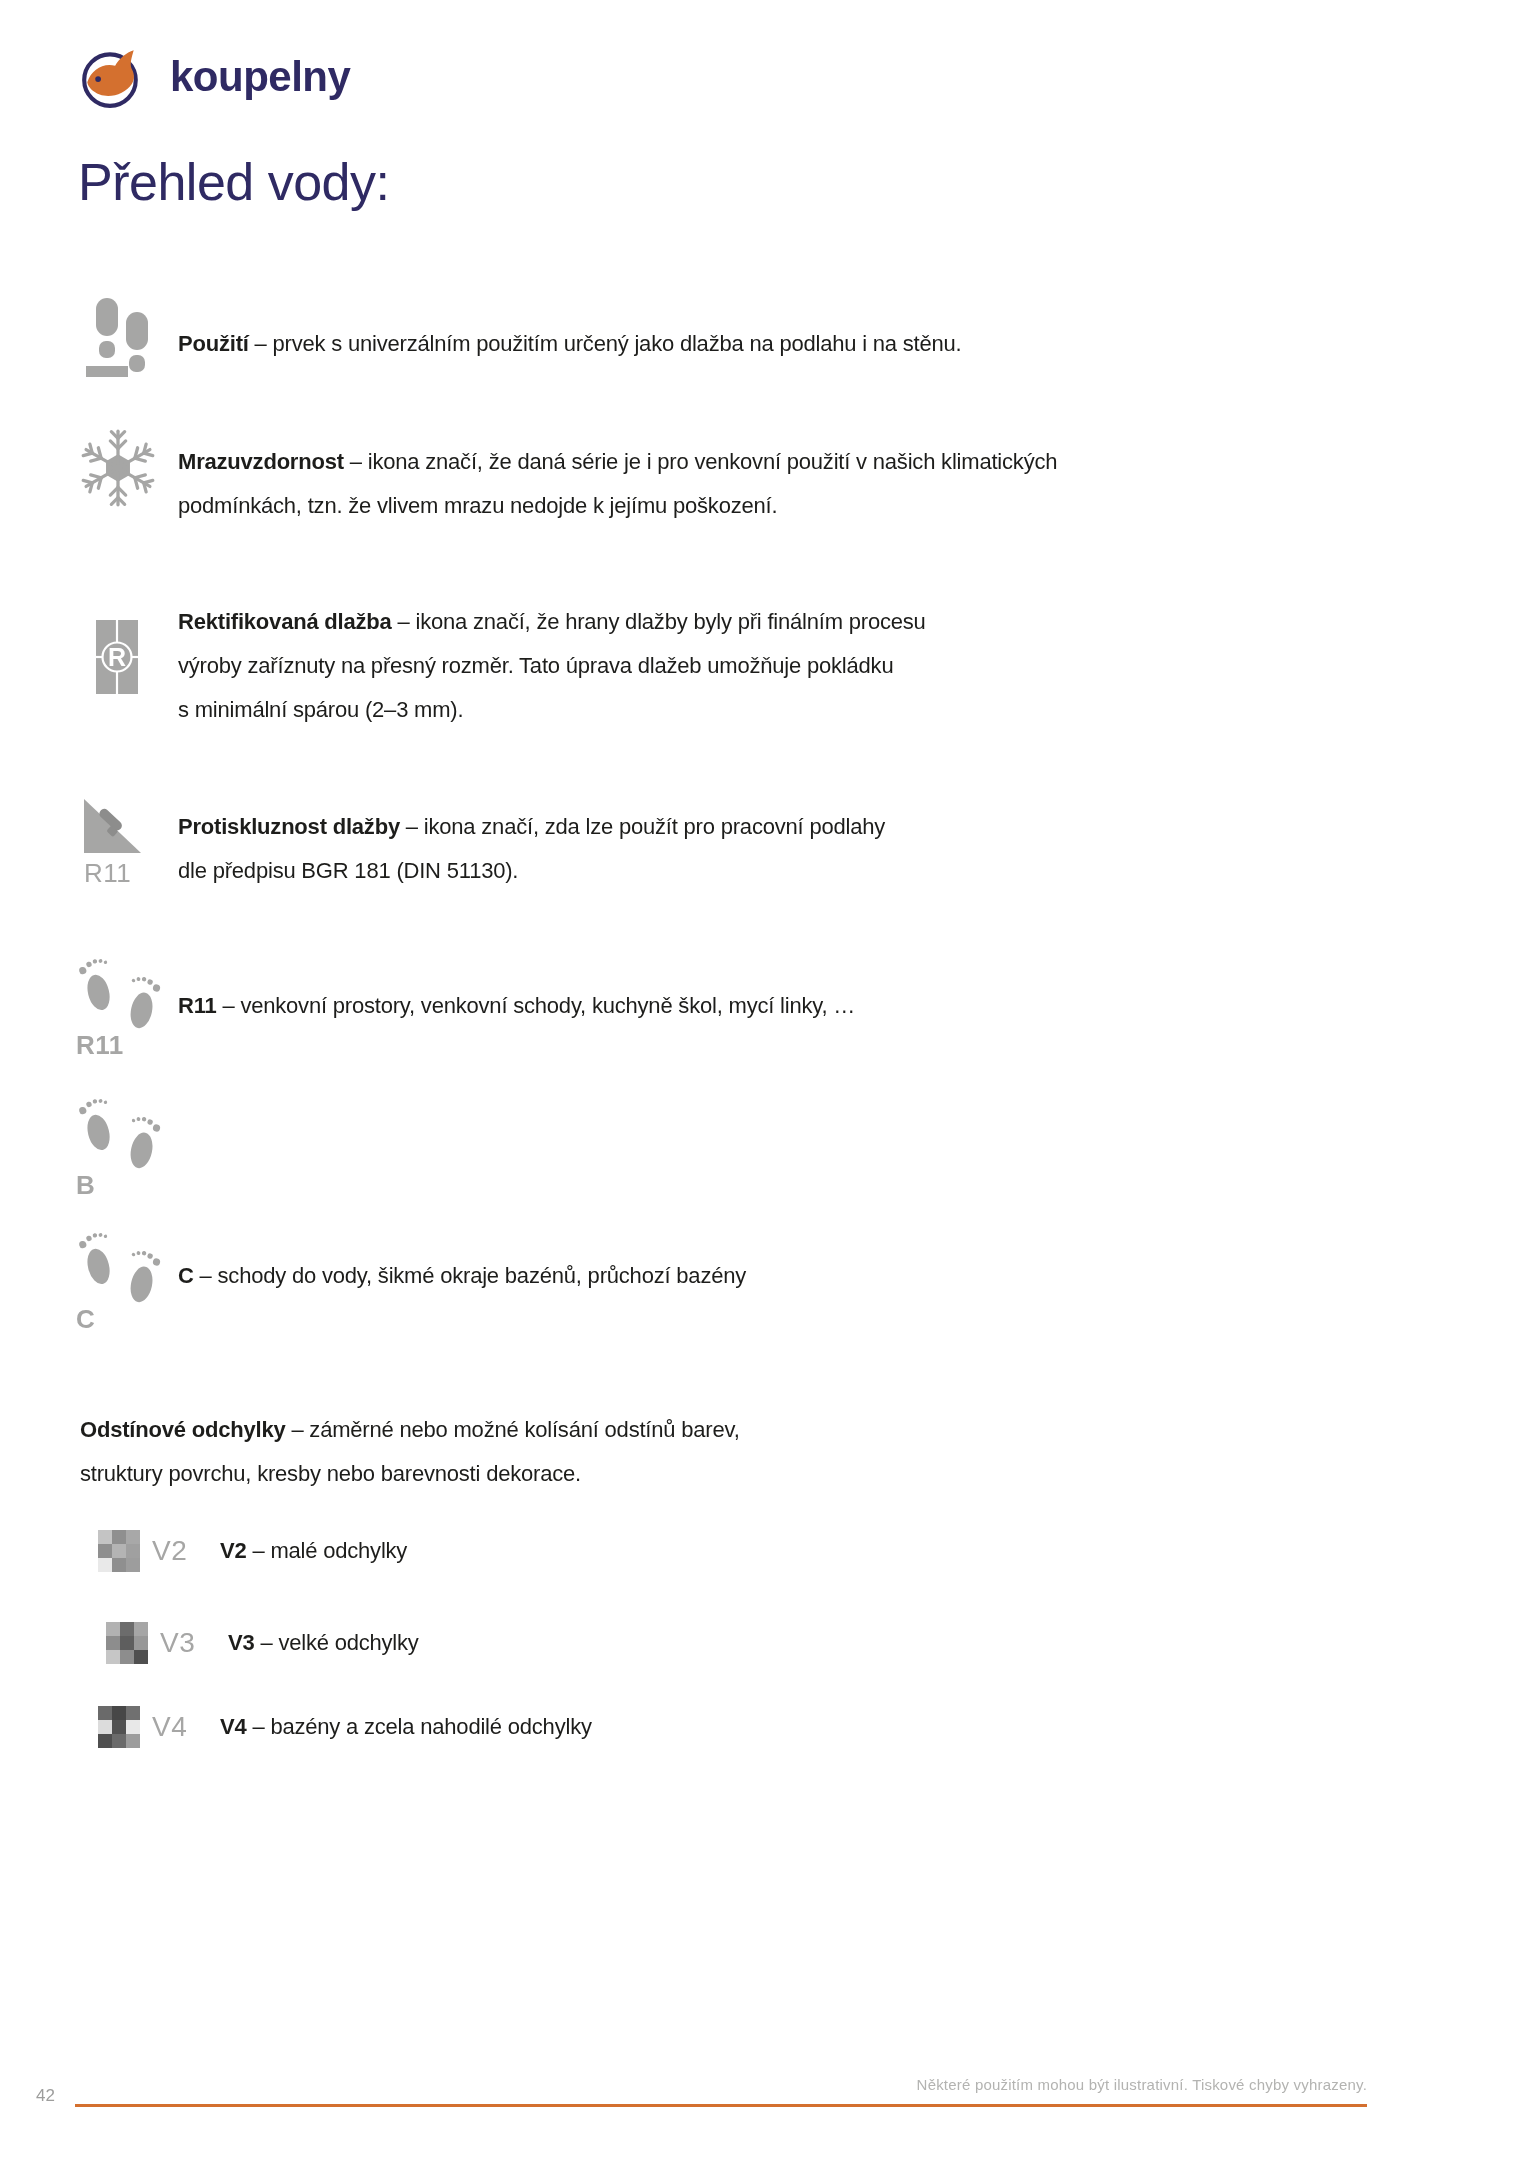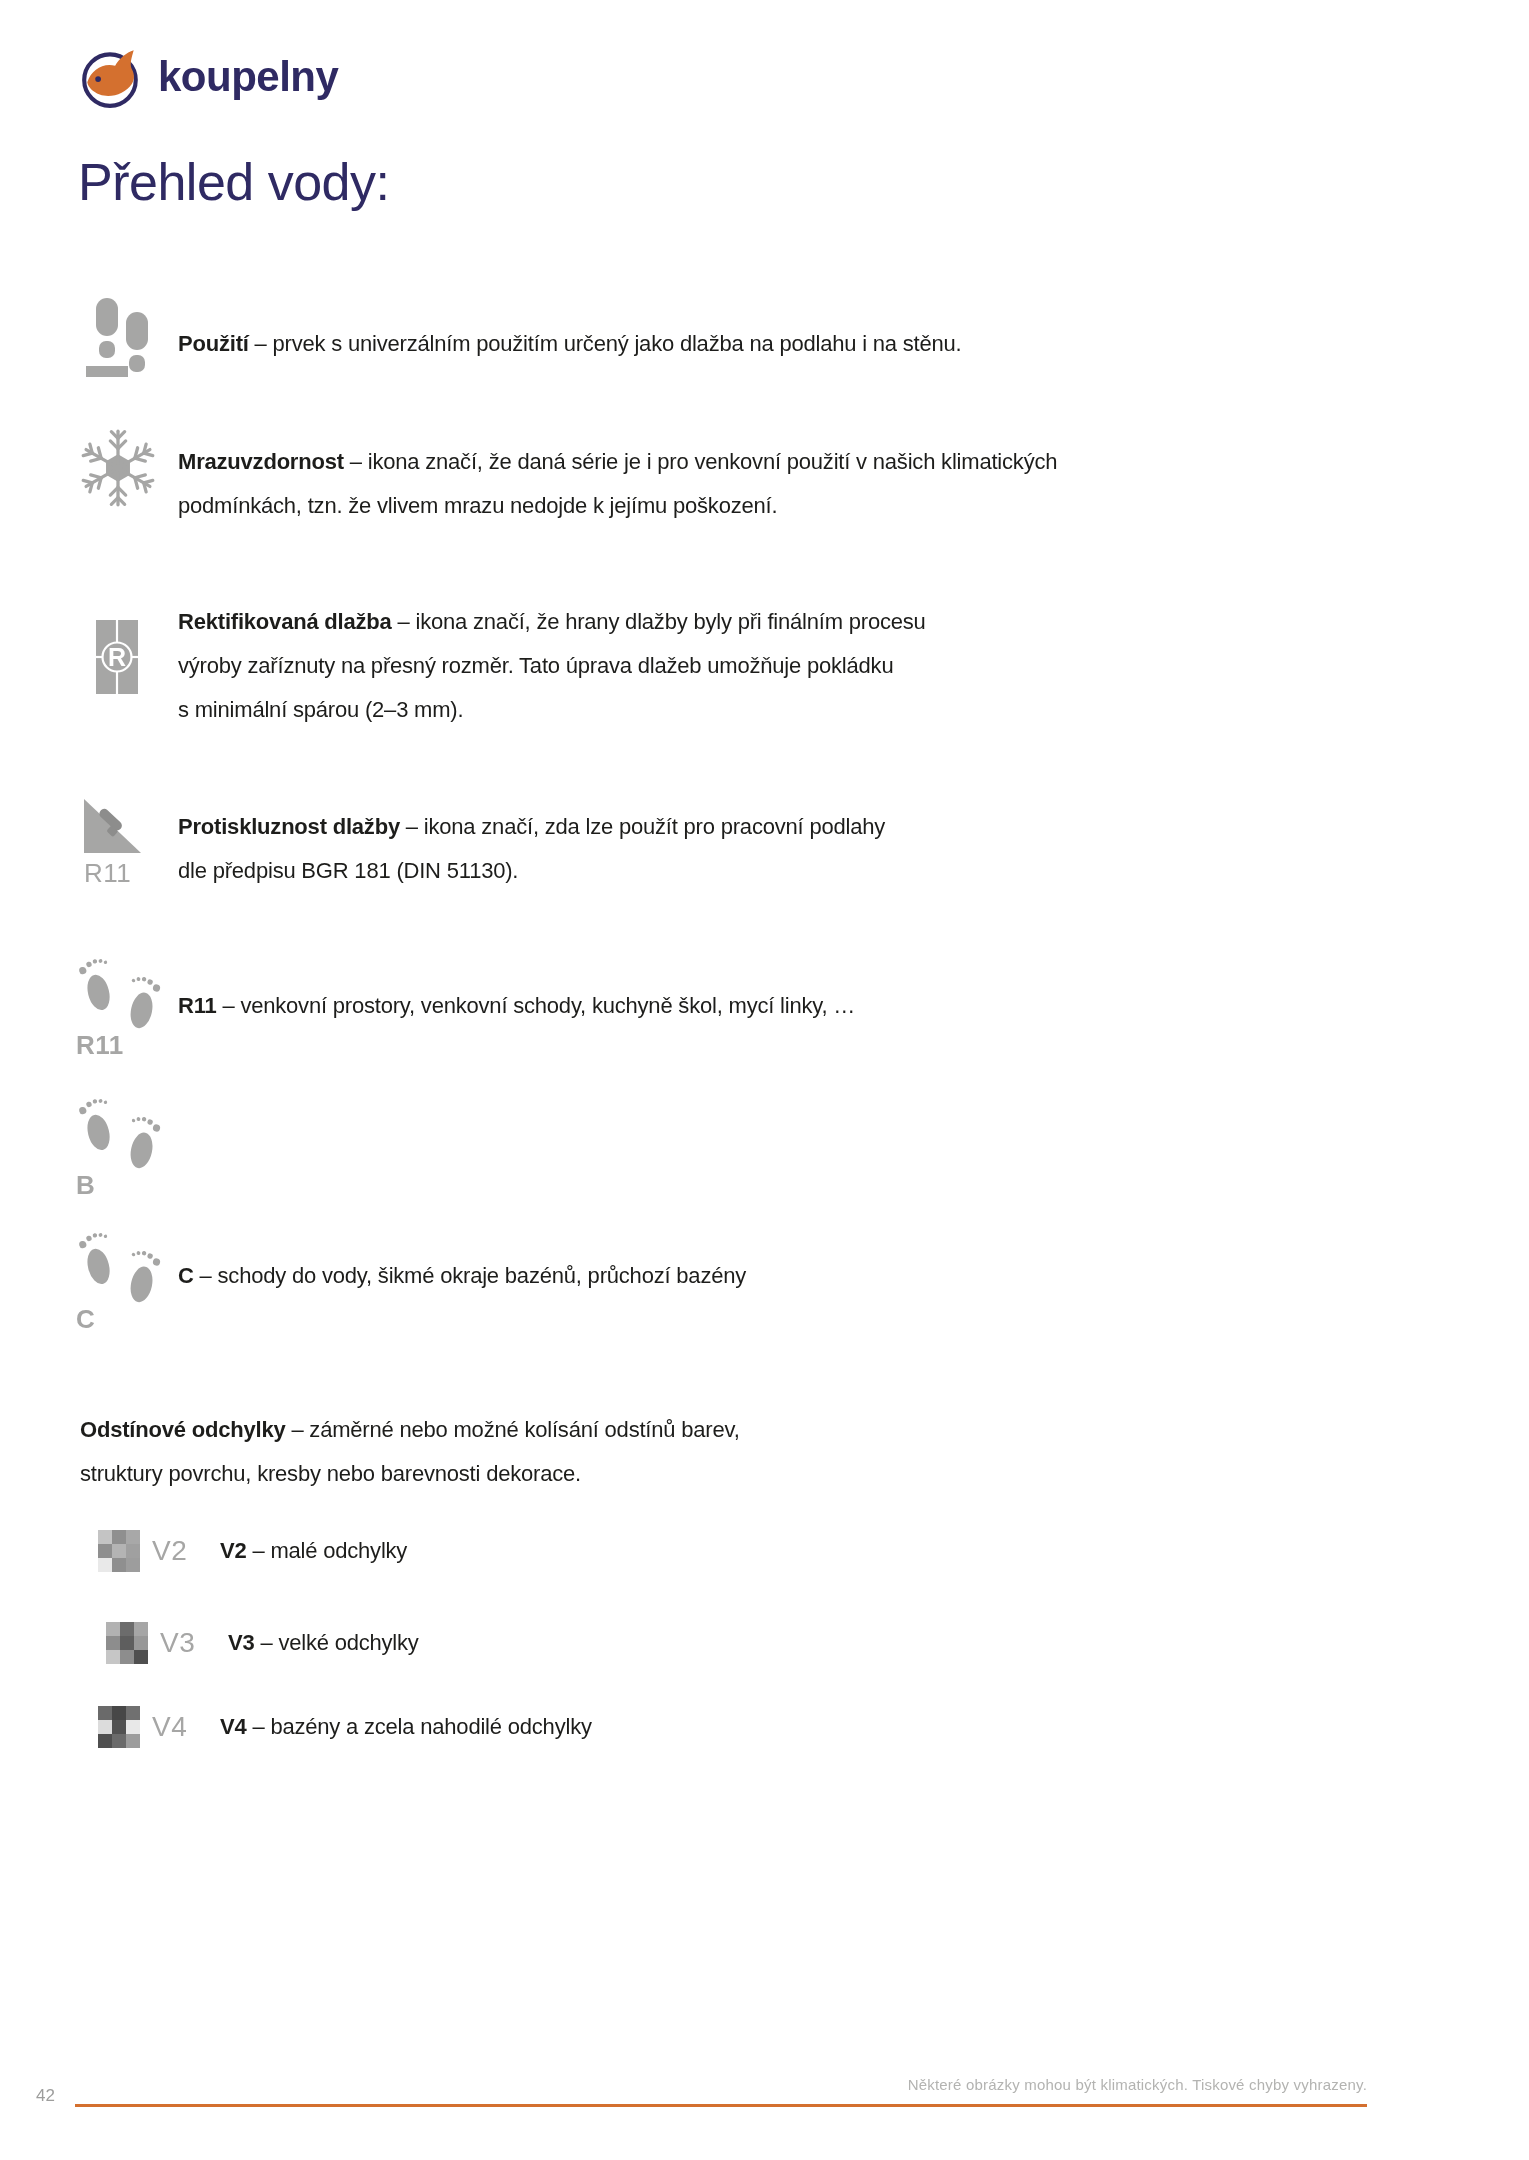--- a/index.html
+++ b/index.html
@@ -11,21 +11,21 @@
     --label_gray:#a9a9a8;
     --footer_gray:#9d9d9c;
     --footer_note_gray:#b3b3b1;
   }
   *{margin:0;padding:0;box-sizing:border-box;}
   html,body{background:#fff;}
   body{font-family:"Liberation Sans","DejaVu Sans",sans-serif;}
   .page{position:relative;width:1529px;height:2160px;background:#fff;overflow:hidden;margin:0 auto;}
 
   
-  .logo{position:absolute;left:80px;top:44px;display:flex;align-items:center;gap:16px;}
+  .logo{position:absolute;left:80px;top:44px;display:flex;align-items:center;gap:28px;}
   .logo svg{display:block;}
   .brand{font-size:42px;font-weight:bold;color:var(--navy);letter-spacing:-0.5px;line-height:66px;}
 
   
   .title{position:absolute;left:78px;top:152px;font-size:52px;font-weight:400;color:var(--navy);letter-spacing:-0.5px;}
 
   
   .ic-fill{fill:var(--icon_gray);}
   .ic-fill-dark{fill:var(--icon_gray_dark);}
   .ic-stroke{stroke:var(--icon_gray);fill:none;}
@@ -293,15 +293,15 @@
         <div style="background: rgb(79, 79, 79);"></div>
         <div style="background: rgb(106, 106, 106);"></div>
         <div style="background: rgb(156, 156, 156);"></div>
       </div>
     <div class="icon-label">V4</div>
     <div class="shade-text"><b>V4</b><span> – bazény a zcela nahodilé odchylky</span></div>
   </div>
 
   <div class="page-num">42</div>
   <div class="footer-line"></div>
-  <div class="footer-note">Některé obrázky mohou být klimatických. Tiskové chyby vyhrazeny.</div>
+  <div class="footer-note">Některé použitím mohou být ilustrativní. Tiskové chyby vyhrazeny.</div>
 
 </div>
 
 </body></html>

